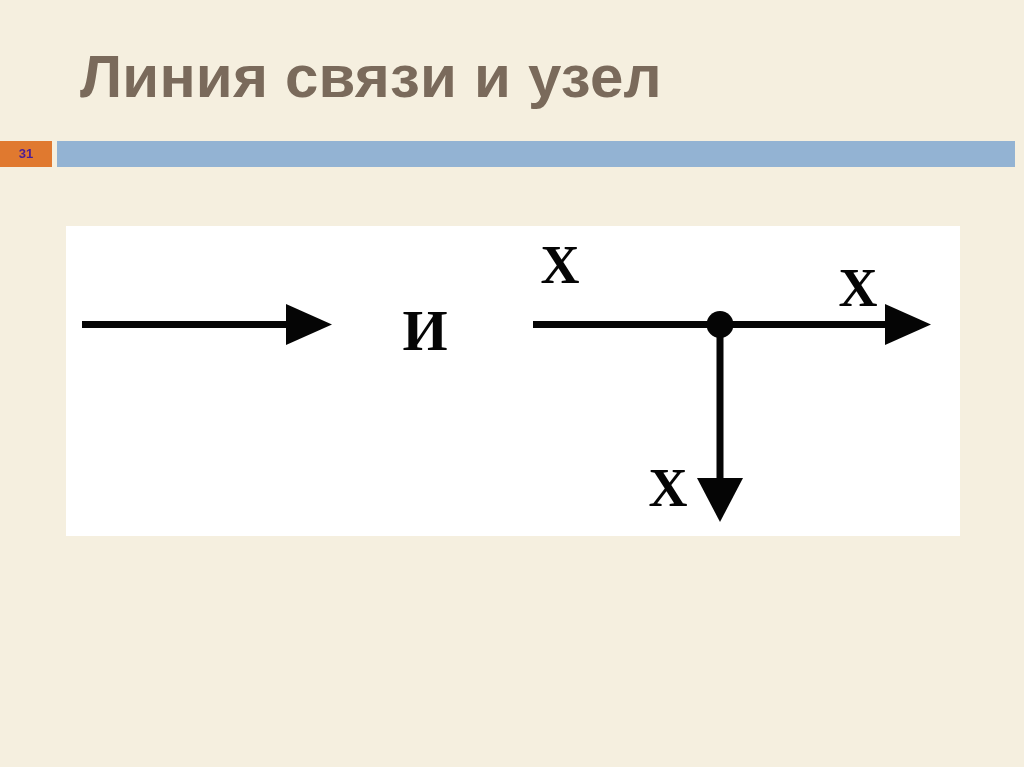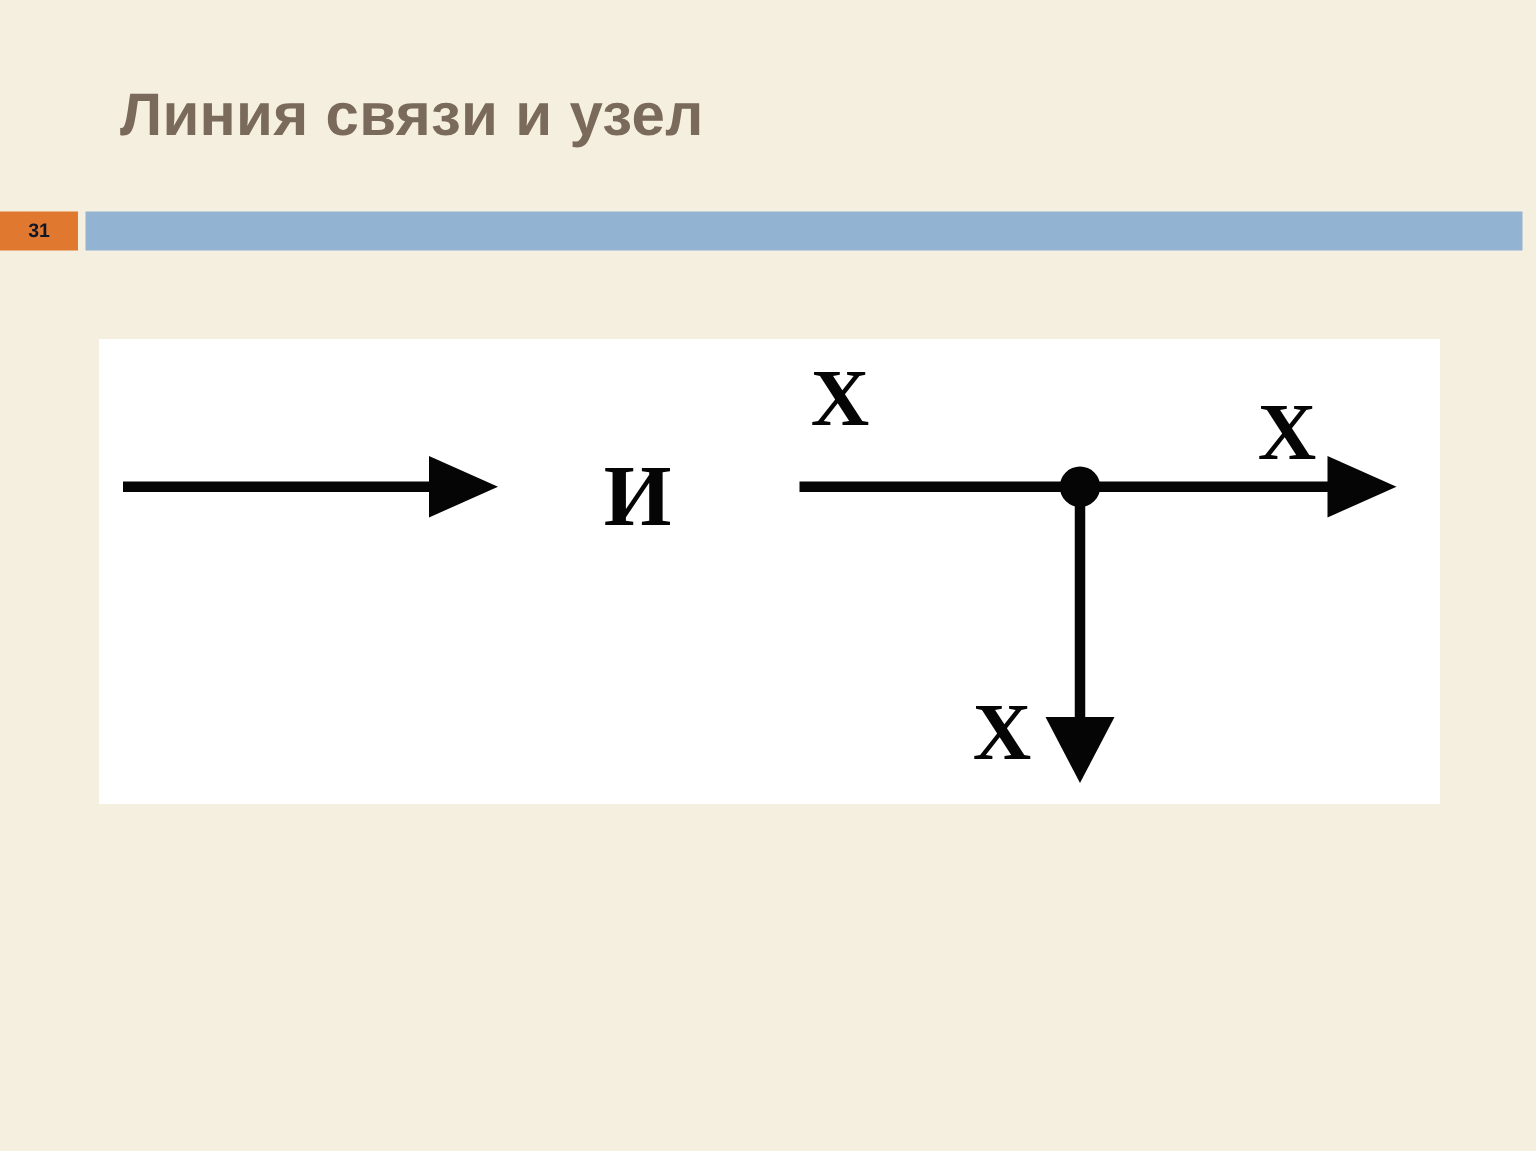--- a/index.html
+++ b/index.html
@@ -27,21 +27,21 @@
 
   
   #slide-title {
     position: absolute;
     left: 80px;
     top: 46px;
     width: 880px;
     height: 62px;
     color: #7a6a5b;
     font-family: "Liberation Sans", sans-serif;
-    font-size: 40px;
+    font-size: 60px;
     font-weight: bold;
     line-height: 62px;
     letter-spacing: 0.2px;
     white-space: nowrap;
   }
 
   
   #header-rule {
     position: absolute;
     left: 0;
@@ -49,21 +49,21 @@
     width: 1024px;
     height: 26px;
   }
   #slide-number-badge {
     position: absolute;
     left: 0;
     top: 0;
     width: 52px;
     height: 26px;
     background: #e0792f;
-    color: #0f172a;
+    color: #4c1d95;
     font-family: "Liberation Sans", sans-serif;
     font-size: 13px;
     font-weight: bold;
     line-height: 26px;
     text-align: center;
   }
   #header-bar {
     position: absolute;
     left: 57px;
     top: 0;

